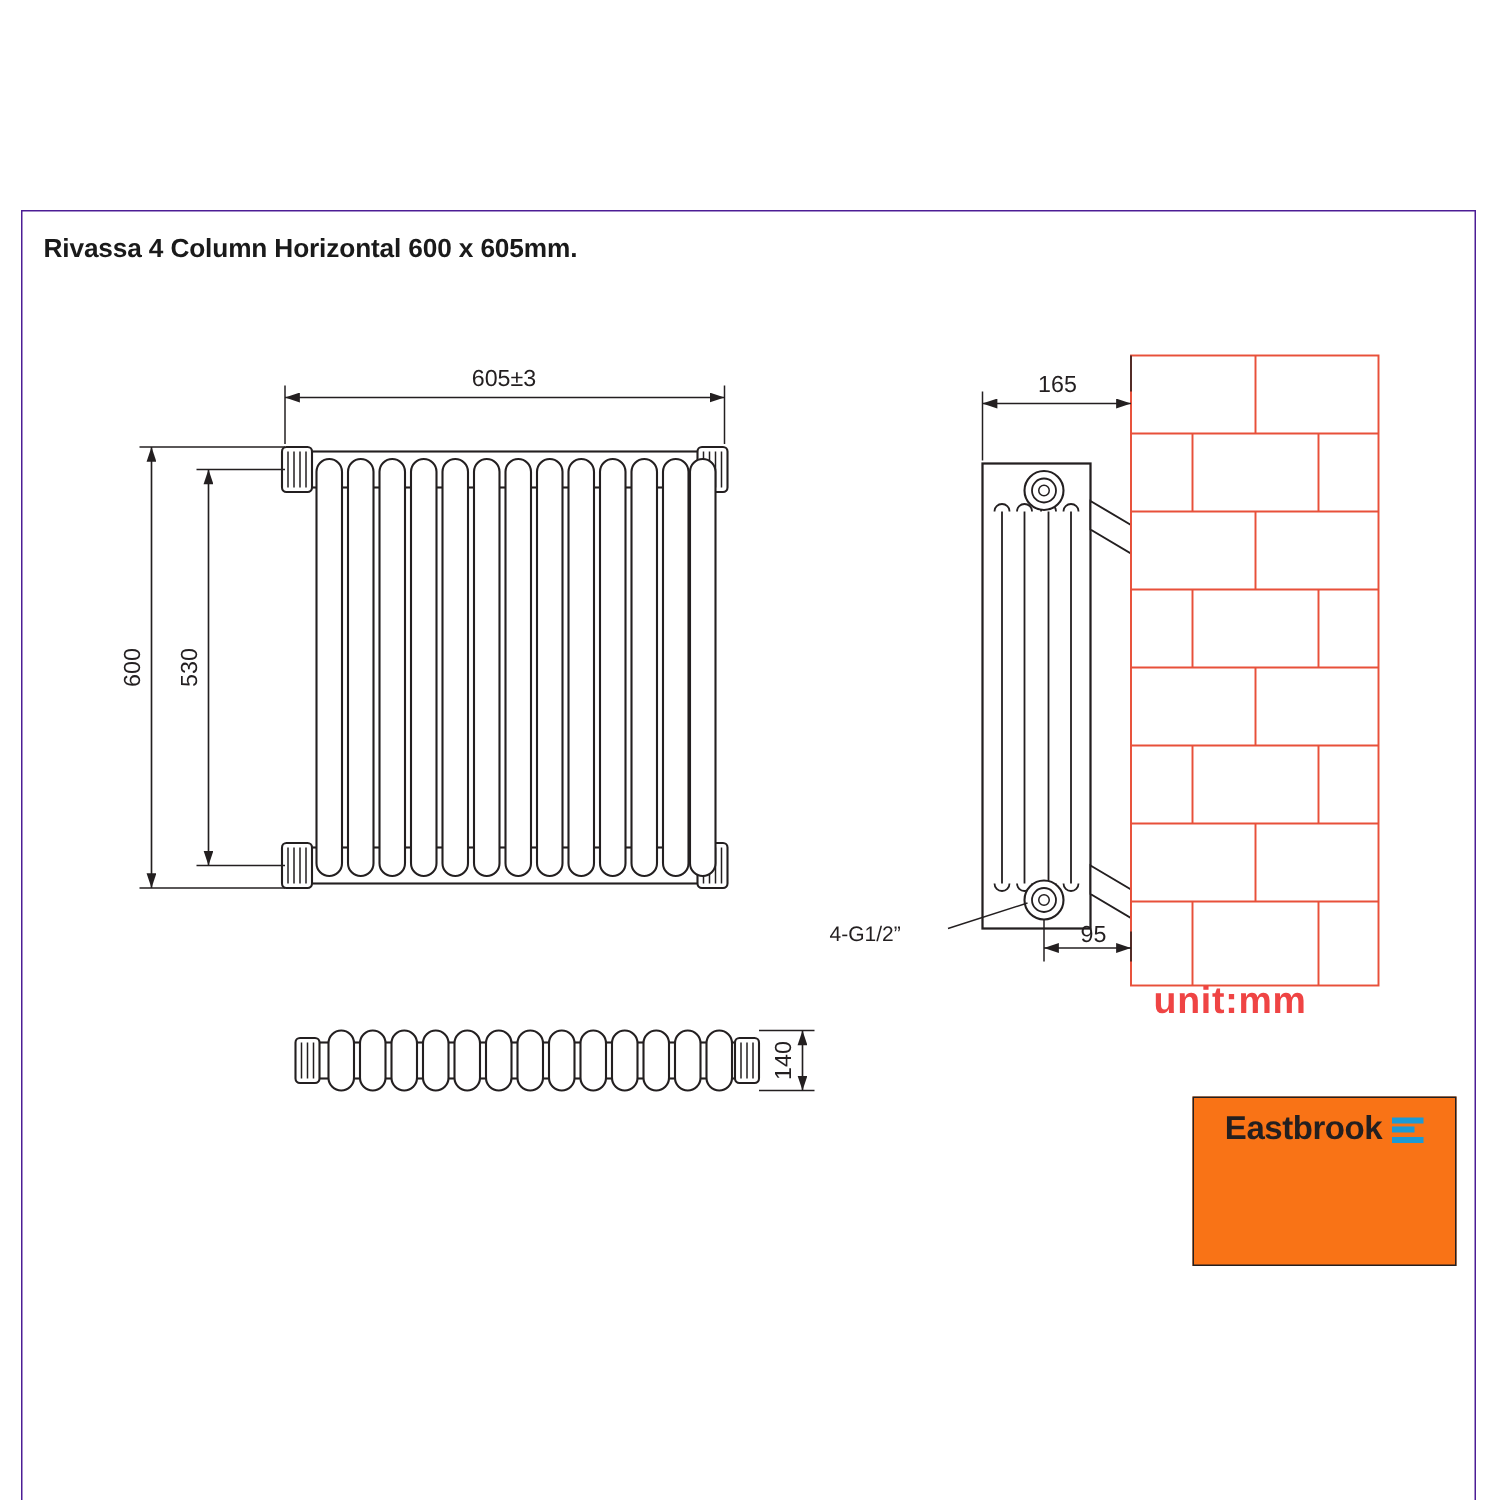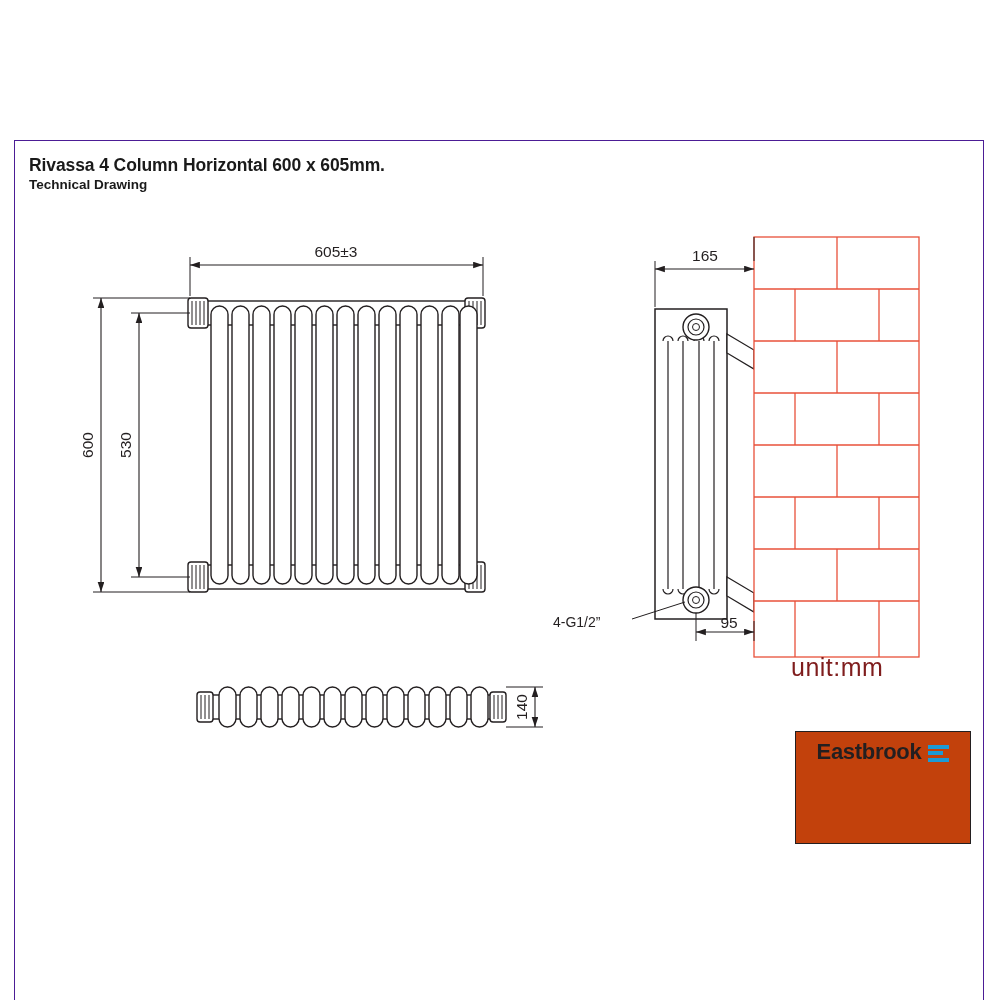--- a/index.html
+++ b/index.html
@@ -51,21 +51,21 @@
     height: 720px;
   }
   .logo-box {
     position: absolute;
     left: 780px;
     top: 590px;
     width: 176px;
     height: 113px;
     border: 1px solid #231f20;
     box-sizing: border-box;
-    background: #c2410c;
+    background: #f97316;
     text-align: center;
   }
   .logo-row {
     display: flex;
     align-items: center;
     justify-content: center;
     padding-top: 7px;
     gap: 7px;
   }
   .logo-word {
@@ -90,45 +90,45 @@
     width: 15px;
   }
   .logo-contact {
     margin-top: 4px;
     font-size: 8.2px;
     line-height: 12.6px;
     color: #231f20;
   }
   .unit-label {
     position: absolute;
-    left: 776px;
+    left: 754px;
     top: 512px;
     font-size: 25px;
-    color: #7f1d1d;
+    color: #ef4444;
     letter-spacing: 0.5px;
+    font-weight: bold;
   }
   .dim-text {
     font-size: 15.5px;
     fill: #231f20;
     font-family: "Liberation Sans", sans-serif;
   }
   .dim-text-sm {
     font-size: 14px;
     fill: #231f20;
     font-family: "Liberation Sans", sans-serif;
   }
 </style>
 </head>
 <body>
 
 <div id="sheet">
 
   <div class="title-block">
     <div class="title-line1">Rivassa 4 Column Horizontal 600 x 605mm.</div>
-    <div class="title-line2">Technical Drawing</div>
   </div>
 
   <svg class="drawing" viewBox="0 0 970 720">
     <defs>
       <marker id="arrS" markerWidth="10" markerHeight="10" refX="9" refY="3" orient="auto" markerUnits="strokeWidth">
         <path d="M0,0 L9,3 L0,6 z" fill="#231f20"></path>
       </marker>
       <marker id="arrE" markerWidth="10" markerHeight="10" refX="0" refY="3" orient="auto" markerUnits="strokeWidth">
         <path d="M9,0 L0,3 L9,6 z" fill="#231f20"></path>
       </marker>

